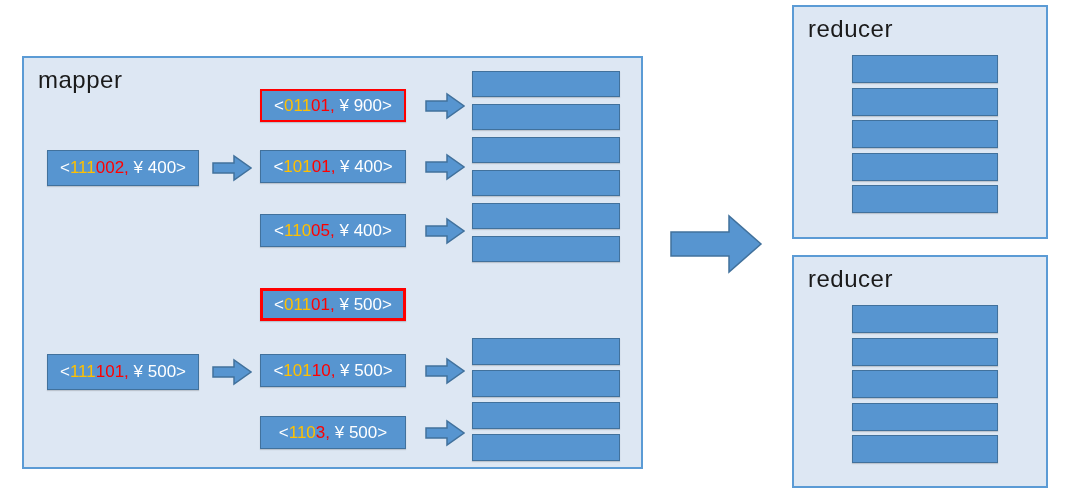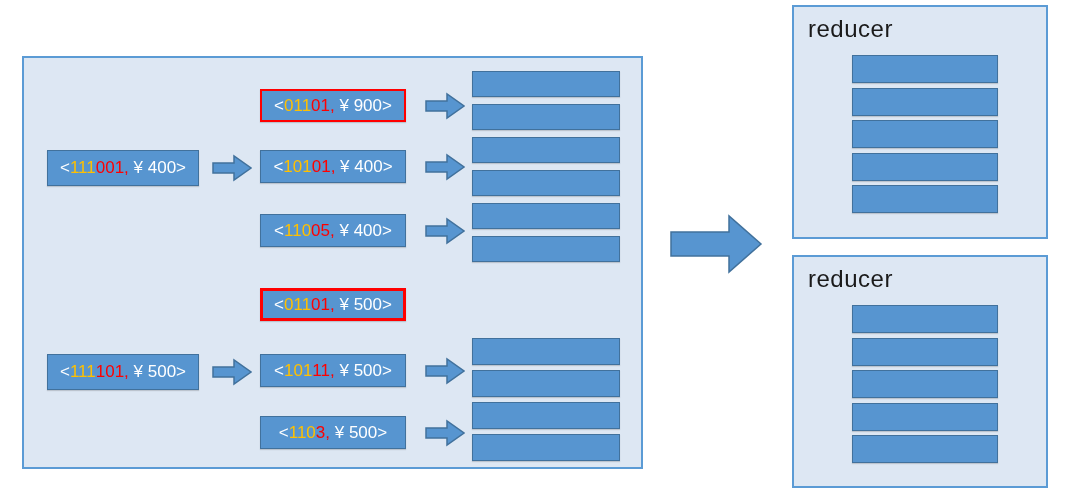--- a/index.html
+++ b/index.html
@@ -35,23 +35,24 @@
   .reducer-slot{left:58px;width:146px;height:28px;}
   .arrow-svg{position:absolute;display:block;}
   .arrow-shape{fill:var(--bar_fill);stroke:var(--bar_border);stroke-width:1.5;}
   .big-arrow-shape{fill:var(--bar_fill);stroke:var(--bar_border);stroke-width:1.5;}
 </style>
 </head>
 <body>
 
 <div class="panel" style="left:22px;top:56px;width:621px;height:413px;">
 
+  <div class="panel-label">mapper</div>
 
   <div class="kv-box input" style="left:23px;top:92px;">
-    <span class="seg-o">&lt;</span><span class="seg-y">111</span><span class="seg-r">001</span><span class="seg-r">,</span><span class="seg-o"> ¥ 400&gt;</span>
+    <span class="seg-o">&lt;</span><span class="seg-y">111</span><span class="seg-r">002</span><span class="seg-r">,</span><span class="seg-o"> ¥ 400&gt;</span>
   </div>
   <div class="kv-box input" style="left:23px;top:296px;">
     <span class="seg-o">&lt;</span><span class="seg-y">111</span><span class="seg-r">101</span><span class="seg-r">,</span><span class="seg-o"> ¥ 500&gt;</span>
   </div>
 
   <svg class="arrow-svg" style="left:188px;top:96px;" width="40" height="28" viewBox="0 0 40 28">
       <path class="arrow-shape" d="M1 9 H22 V2 L39 14 L22 26 V19 H1 Z"></path>
     </svg>
   <svg class="arrow-svg" style="left:188px;top:300px;" width="40" height="28" viewBox="0 0 40 28">
       <path class="arrow-shape" d="M1 9 H22 V2 L39 14 L22 26 V19 H1 Z"></path>
@@ -63,21 +64,21 @@
   <div class="kv-box" style="left:236px;top:92px;">
     <span class="seg-o">&lt;</span><span class="seg-y">101</span><span class="seg-r">01</span><span class="seg-r">,</span><span class="seg-o"> ¥ 400&gt;</span>
   </div>
   <div class="kv-box" style="left:236px;top:156px;">
     <span class="seg-o">&lt;</span><span class="seg-y">110</span><span class="seg-r">05</span><span class="seg-r">,</span><span class="seg-o"> ¥ 400&gt;</span>
   </div>
   <div class="kv-box highlight3" style="left:236px;top:230px;">
     <span class="seg-o">&lt;</span><span class="seg-y">011</span><span class="seg-r">01</span><span class="seg-r">,</span><span class="seg-o"> ¥ 500&gt;</span>
   </div>
   <div class="kv-box" style="left:236px;top:296px;">
-    <span class="seg-o">&lt;</span><span class="seg-y">101</span><span class="seg-r">11</span><span class="seg-r">,</span><span class="seg-o"> ¥ 500&gt;</span>
+    <span class="seg-o">&lt;</span><span class="seg-y">101</span><span class="seg-r">10</span><span class="seg-r">,</span><span class="seg-o"> ¥ 500&gt;</span>
   </div>
   <div class="kv-box" style="left:236px;top:358px;">
     <span class="seg-o">&lt;</span><span class="seg-y">110</span><span class="seg-r">3</span><span class="seg-r">,</span><span class="seg-o"> ¥ 500&gt;</span>
   </div>
 
   <svg class="arrow-svg" style="left:401px;top:34px;" width="40" height="28" viewBox="0 0 40 28">
       <path class="arrow-shape" d="M1 9 H22 V2 L39 14 L22 26 V19 H1 Z"></path>
     </svg>
   <svg class="arrow-svg" style="left:401px;top:95px;" width="40" height="28" viewBox="0 0 40 28">
       <path class="arrow-shape" d="M1 9 H22 V2 L39 14 L22 26 V19 H1 Z"></path>

